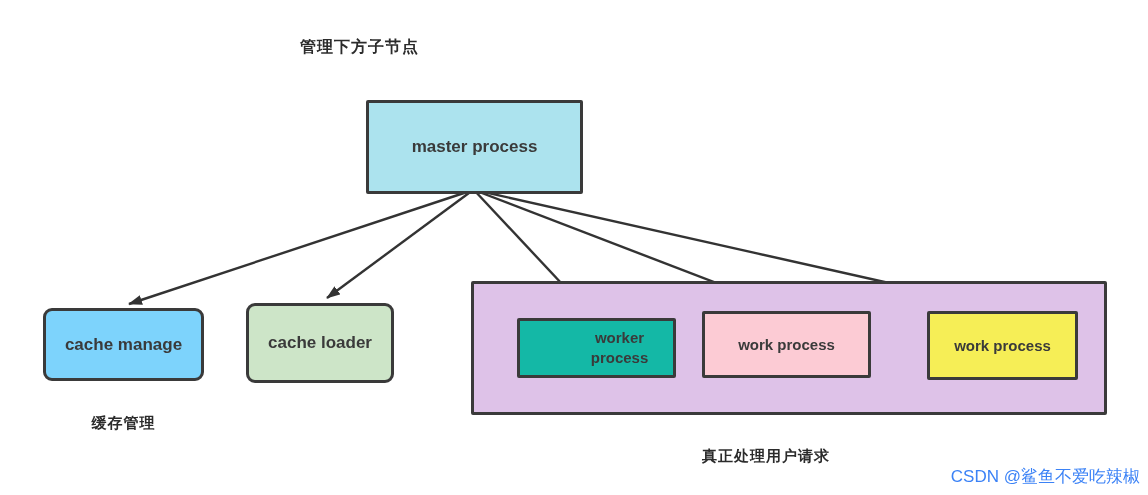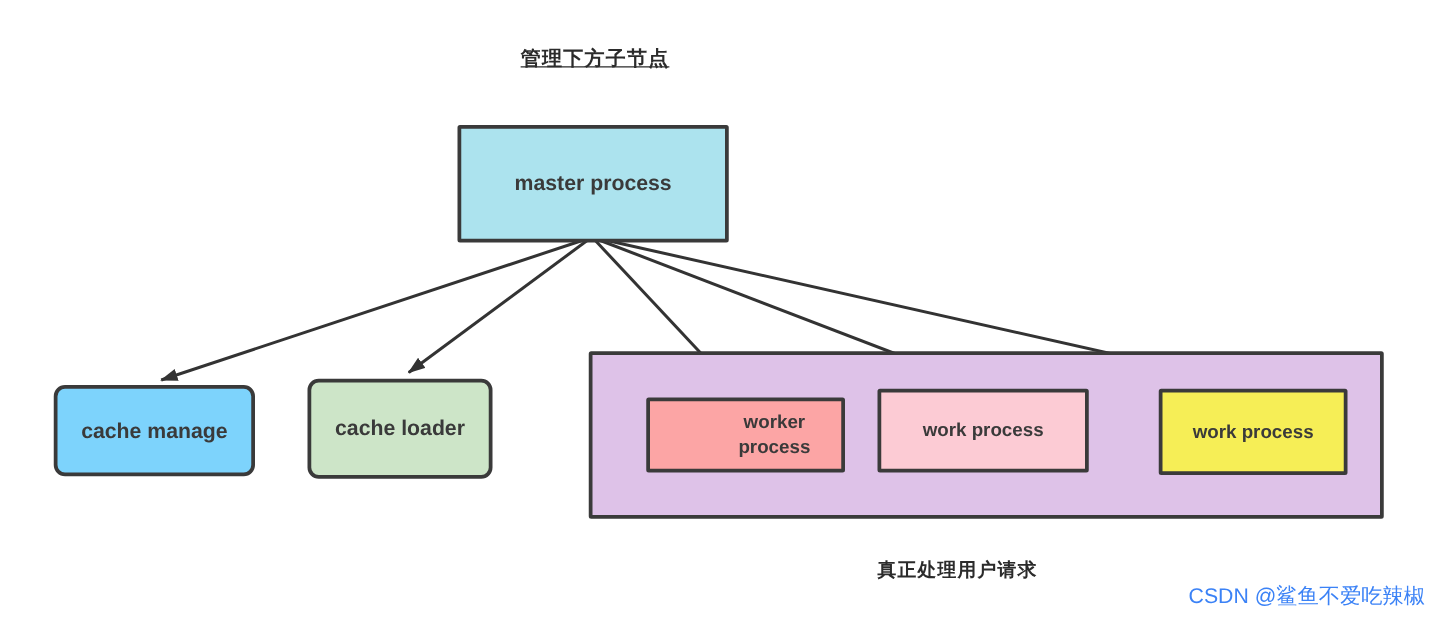--- a/index.html
+++ b/index.html
@@ -50,21 +50,21 @@
   .container-box {
     position: absolute;
     left: 471px; top: 281px; width: 636px; height: 134px;
     box-sizing: border-box;
     border: 3px solid #3a3a3a;
     border-radius: 2px;
     background: #dec2e8;
   }
   .worker {
     left: 517px; top: 318px; width: 159px; height: 60px;
-    background: #fca5a5;
+    background: #14b8a6;
     border-radius: 2px;
     font-size: 15px;
     line-height: 1.35;
     padding-left: 46px;
   }
   .worker .lbl { max-width: 80px; }
   .work-pink {
     left: 702px; top: 311px; width: 169px; height: 67px;
     background: #fccbd4;
     border-radius: 2px;
@@ -72,26 +72,25 @@
   }
   .work-yellow {
     left: 927px; top: 311px; width: 151px; height: 69px;
     background: #f6ee56;
     border-radius: 2px;
     font-size: 15px;
   }
   .diagram-title {
     position: absolute;
     left: 300px; top: 37px; width: 352px;
-    text-align: center;
+    text-align: left;
     font-size: 16px;
     font-weight: bold;
     color: #2b2b2b;
     letter-spacing: 1px;
-    text-decoration: underline;
   }
   .caption {
     position: absolute;
     font-size: 15px;
     font-weight: bold;
     color: #2b2b2b;
     text-align: center;
     letter-spacing: 1px;
   }
   .cap-cache-manage { left: 43px;  top: 414px; width: 161px; }
@@ -144,17 +143,18 @@
   </div>
 
   <div class="box work-pink">
     <span class="lbl">work process</span>
   </div>
 
   <div class="box work-yellow">
     <span class="lbl">work process</span>
   </div>
 
+  <div class="caption cap-cache-manage">缓存管理</div>
   <div class="caption cap-container">真正处理用户请求</div>
 
   <div class="watermark">CSDN @鲨鱼不爱吃辣椒</div>
 
 </div>
 
 </body></html>

